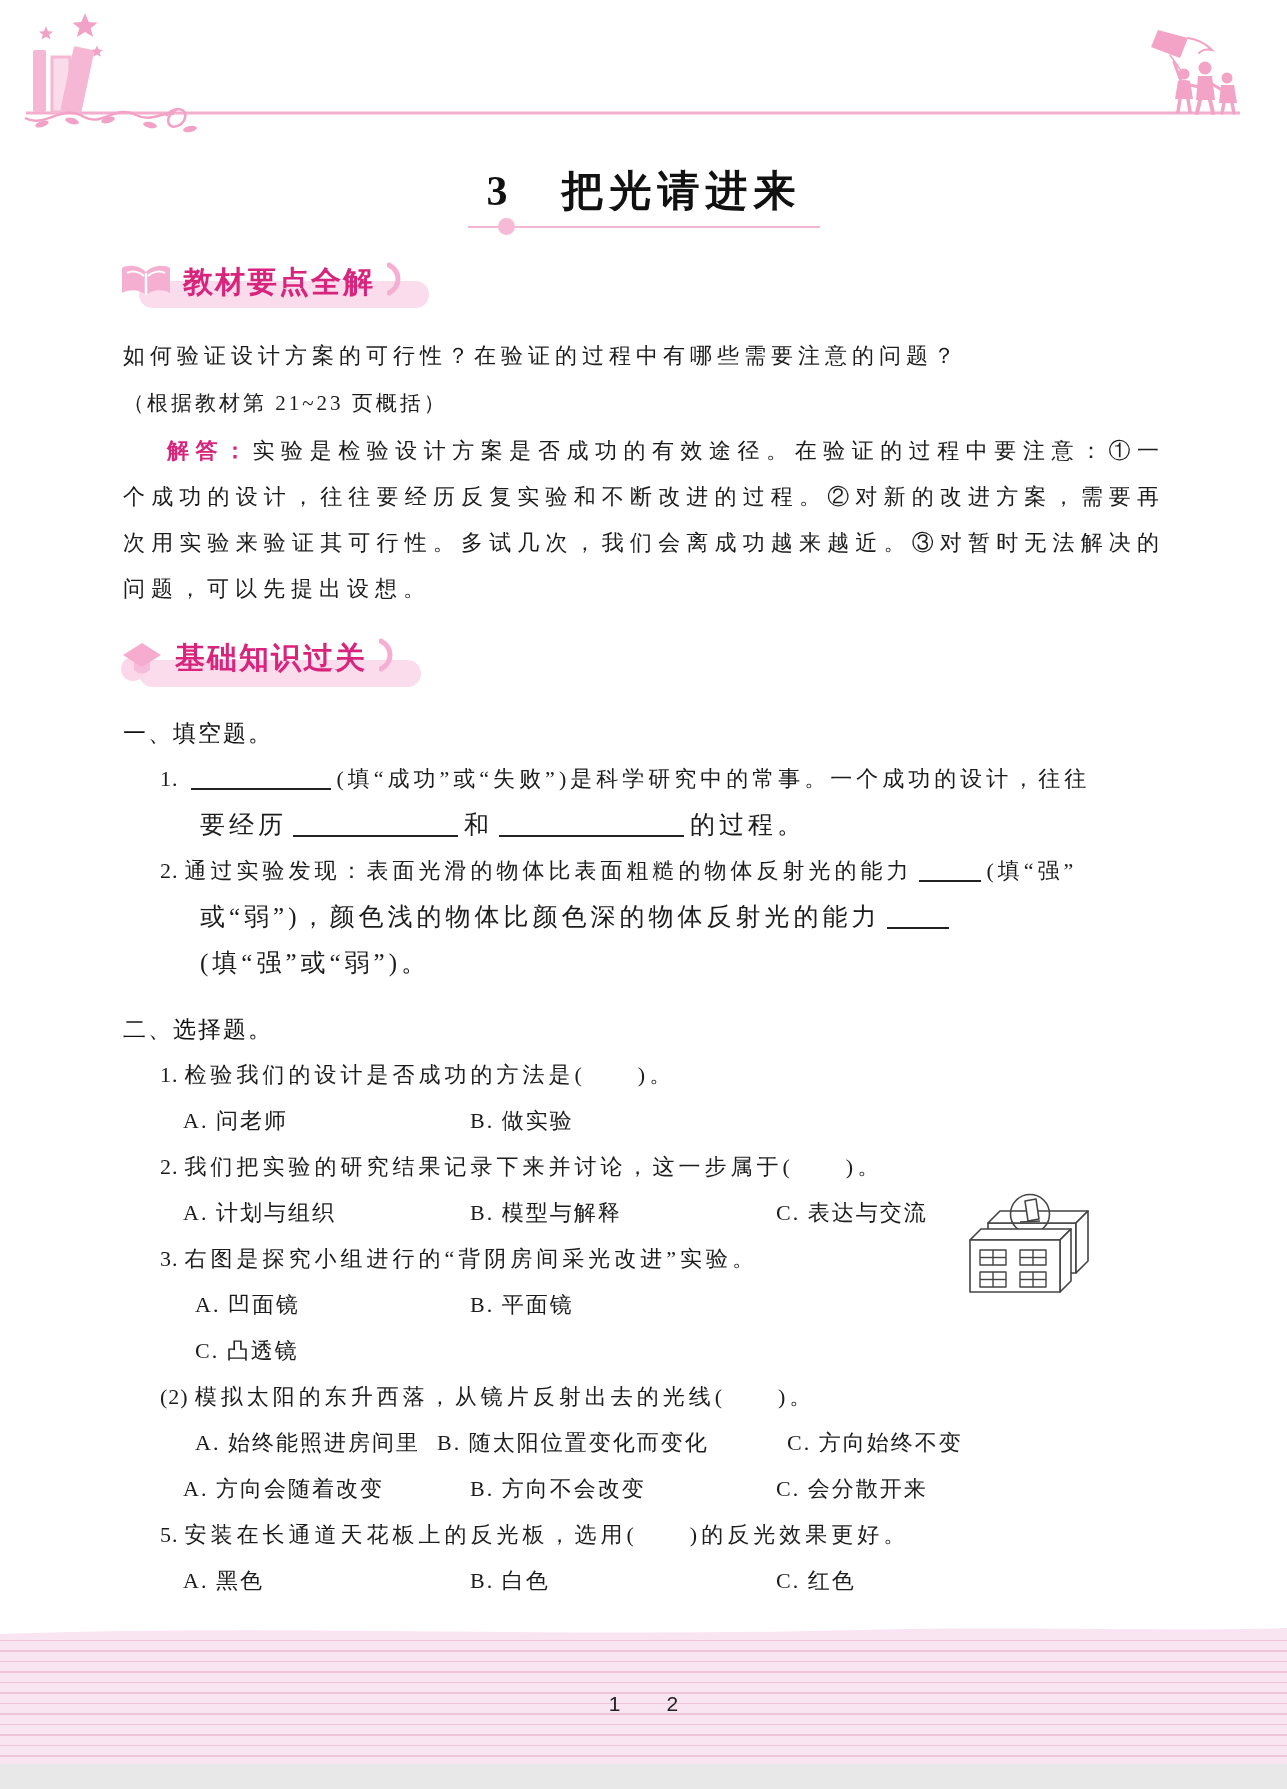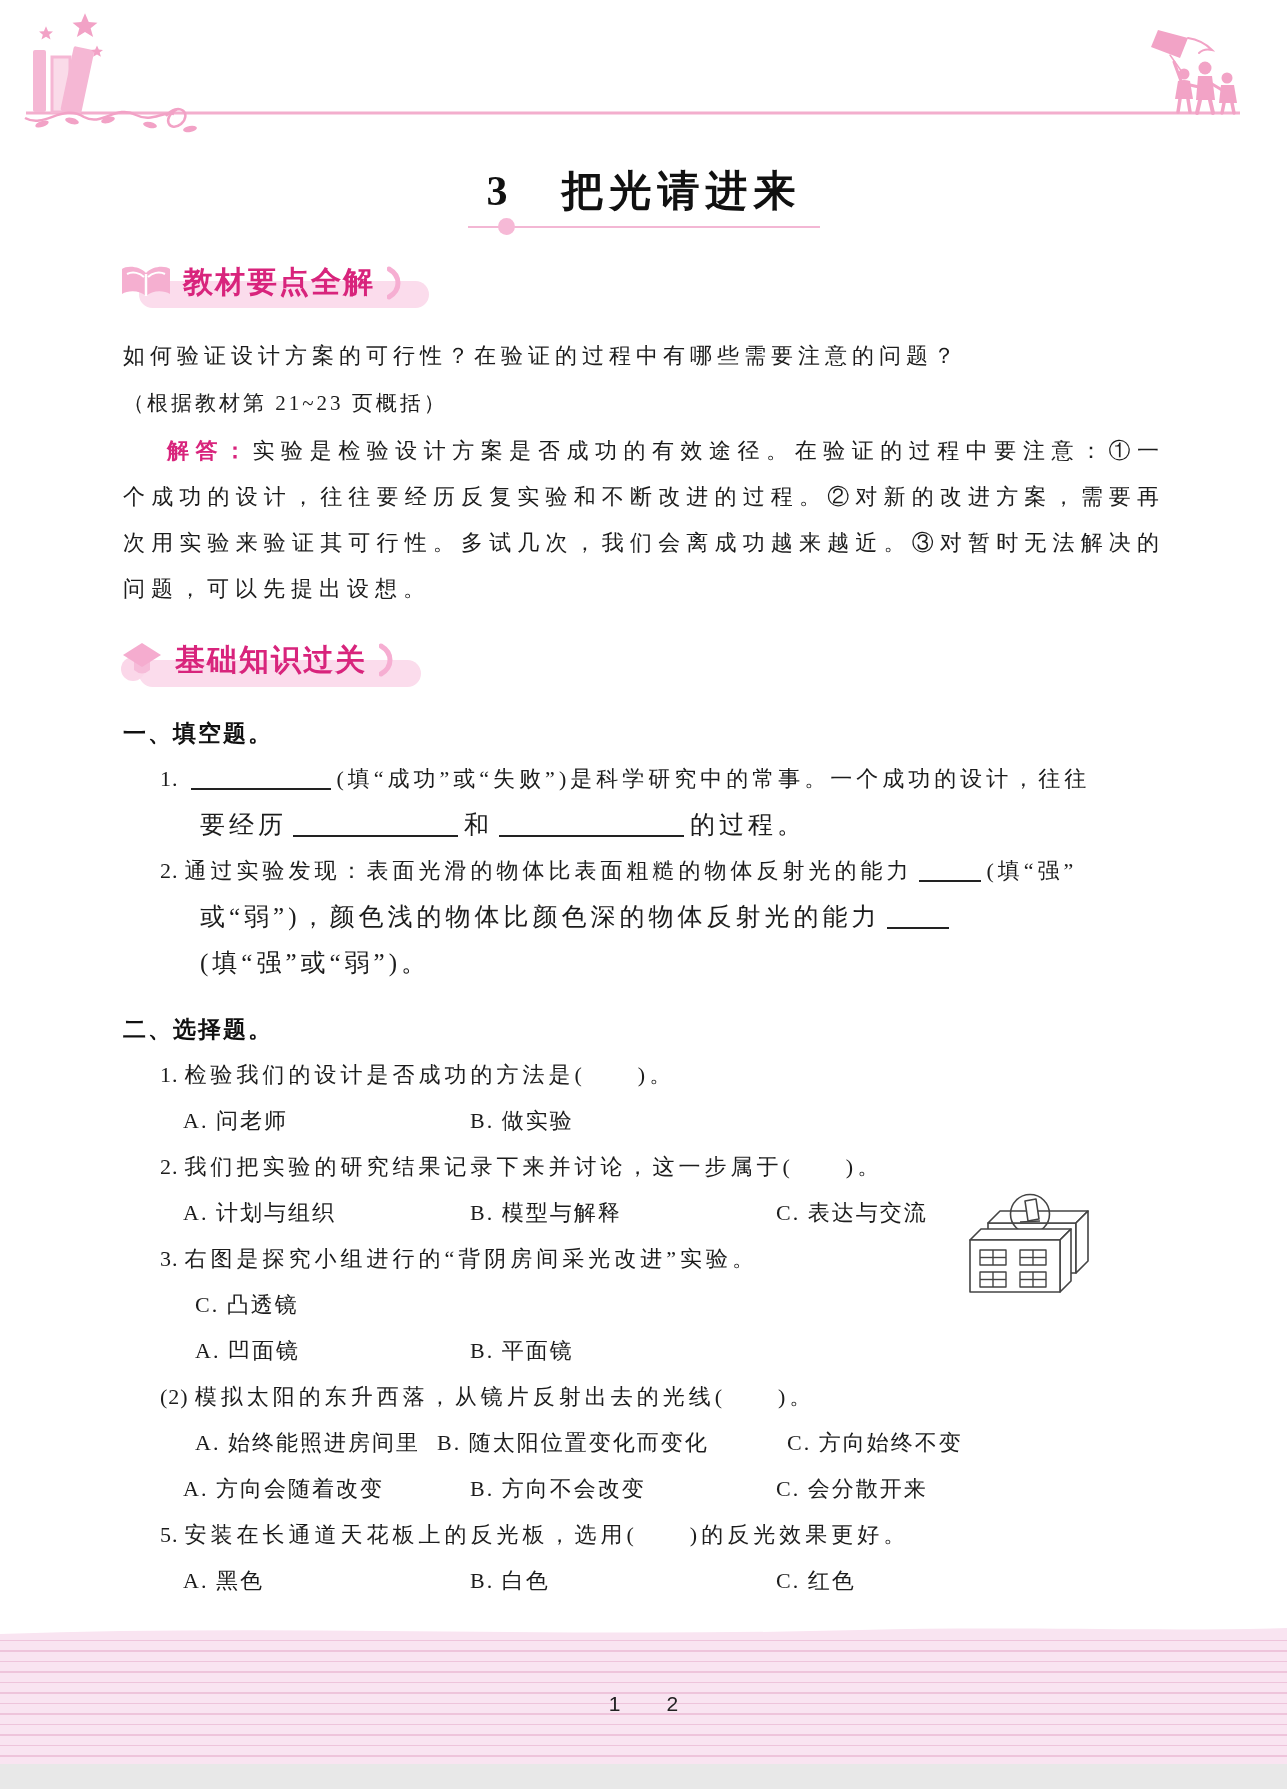--- a/index.html
+++ b/index.html
@@ -13,36 +13,36 @@
   
   .flow { position:relative; padding:0 122px 0 123px; }
   .title { margin:166px 0 0; text-align:center; font-size:42px; font-weight:bold;
            letter-spacing:6px; line-height:50px; color:#111; }
   .title-rule { position:relative; width:352px; height:18px; margin:2px auto 0; }
   .title-rule .rule-line { position:absolute; left:0; right:0; top:8px; height:2px; background:#f3b7d4; }
   .title-rule .rule-dot  { position:absolute; left:30px; top:0; width:17px; height:17px;
                            border-radius:50%; background:#f6b9d6; }
   
   .sec-row { margin:26px 0 0 -4px; height:52px; }
-  .sec-header { position:relative; display:inline-flex; align-items:center; gap:10px; padding-right:6px; }
+  .sec-header { position:relative; display:inline-flex; align-items:flex-start; gap:10px; padding-right:6px; }
   .sec-header .blob { position:absolute; left:20px; bottom:-5px; right:-20px; height:27px;
                       background:#fbdcec; border-radius:14px; z-index:0; }
   .sec-title { position:relative; z-index:1; font-family:"Liberation Sans",sans-serif;
                font-weight:bold; font-size:30px; letter-spacing:2px; color:#d8247c; }
   .sec-header svg { position:relative; z-index:1; }
   .swoosh { position:relative; z-index:1; margin-left:2px; }
   
   .kp-q   { margin:24px 0 0; font-size:22px; line-height:36px; letter-spacing:5px; }
   .kp-src { margin:12px 0 0; font-size:21px; line-height:34px; letter-spacing:3px;
             padding-right:176px; }
   .kp-ans { margin:8px 0 0; font-size:22px; line-height:46px; letter-spacing:6px;
             text-indent:2em; text-align:justify; }
   .ans-label { color:#d8247c; font-weight:bold; }
   
-  .subhead { margin-top:20px; font-family:"Liberation Sans",sans-serif; font-weight:bold;
+  .subhead { margin-top:20px; font-family:"Liberation Sans",sans-serif; font-weight:normal;
              font-size:23px; line-height:46px; letter-spacing:2px; color:#111; }
   .q    { margin-left:37px; font-size:22px; line-height:46px; letter-spacing:4px; }
   .q .num { letter-spacing:1px; margin-right:6px; }
   .cont { margin-left:77px; font-size:25px; line-height:46px; letter-spacing:4px; }
   .opts { display:grid; grid-template-columns:287px 306px 1fr; margin-left:60px;
           font-size:22px; line-height:46px; letter-spacing:2px; }
   .opts.sub  { margin-left:72px; grid-template-columns:275px 1fr; }
   .blank { display:inline-block; border-bottom:2px solid #222; height:24px;
            vertical-align:-4px; margin:0 6px; }
   .b140{width:140px} .b165{width:165px} .b185{width:185px} .b62{width:62px}
@@ -170,25 +170,25 @@
     <div class="q"><span class="num">2.</span><span>我们把实验的研究结果记录下来并讨论，这一步属于(　　)。</span></div>
     <div class="opts">
       <span>A. 计划与组织</span>
       <span>B. 模型与解释</span>
       <span>C. 表达与交流</span>
     </div>
 
     <div class="q"><span class="num">3.</span><span>右图是探究小组进行的“背阴房间采光改进”实验。</span></div>
 
     <div class="opts sub">
-      <span>C. 凸透镜</span>
-    </div>
-    <div class="opts sub">
       <span>A. 凹面镜</span>
       <span>B. 平面镜</span>
+    </div>
+    <div class="opts sub">
+      <span>C. 凸透镜</span>
     </div>
 
     <div class="q" style="margin-left:37px"><span class="num">(2)</span><span>模拟太阳的东升西落，从镜片反射出去的光线(　　)。</span></div>
     <div class="opts sub" style="grid-template-columns:242px 350px 1fr">
       <span>A. 始终能照进房间里</span>
       <span>B. 随太阳位置变化而变化</span>
       <span>C. 方向始终不变</span>
     </div>
 
     <div class="opts">

